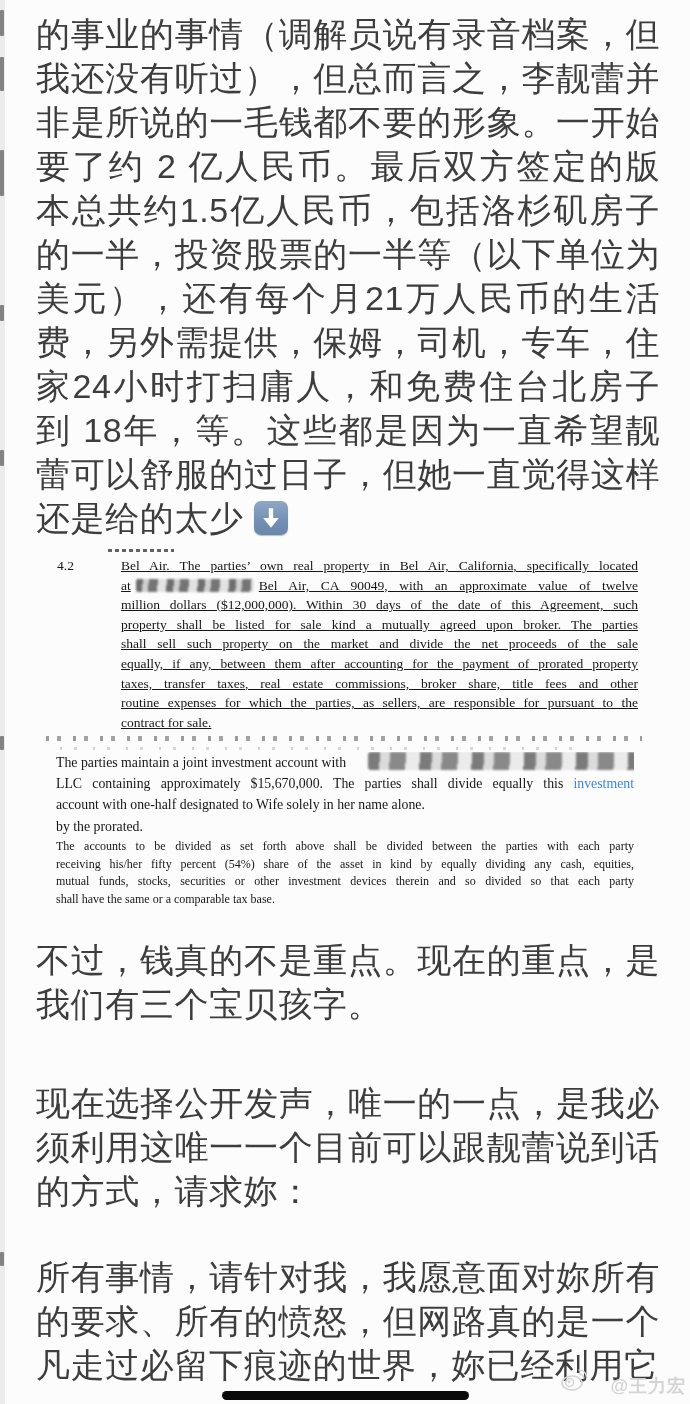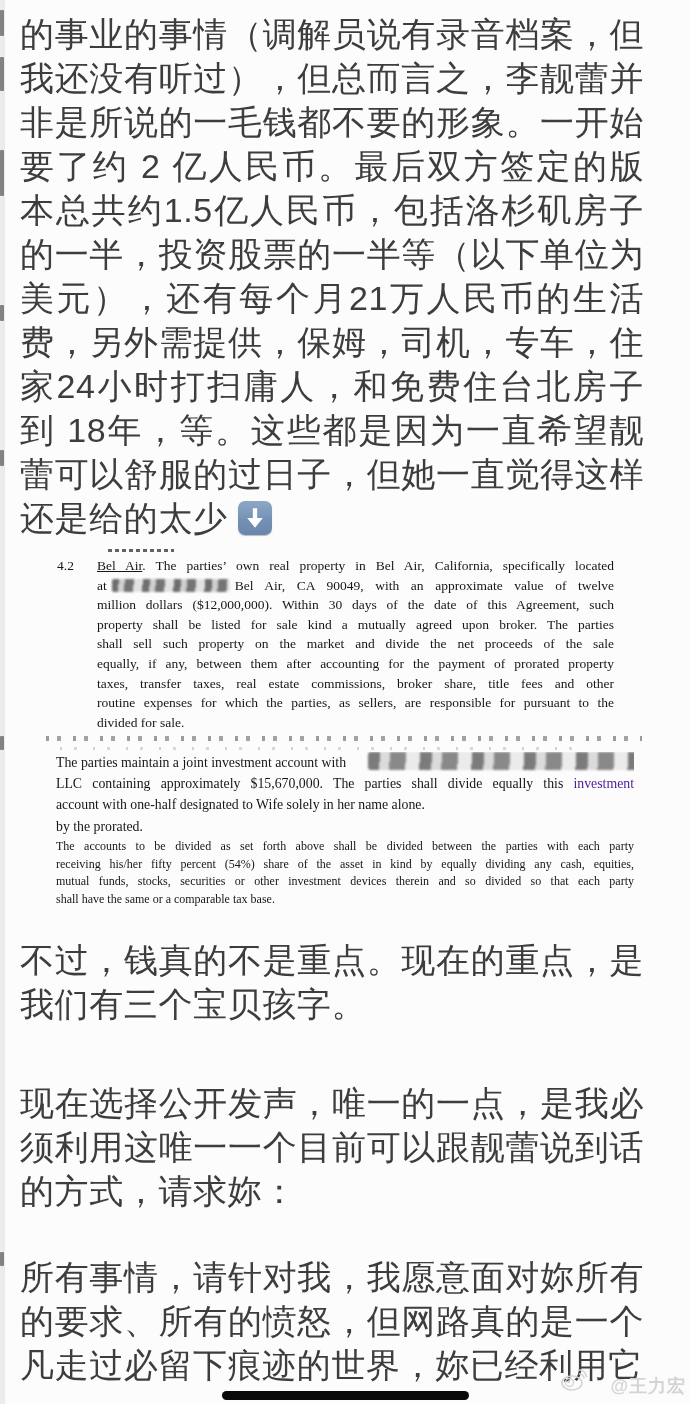--- a/index.html
+++ b/index.html
@@ -7,21 +7,21 @@
     position:relative;width:690px;height:1404px;margin:0 auto;
     background:#fcfcfc;overflow:hidden;
     font-family:"Liberation Sans","DejaVu Sans",sans-serif;
   }
   
   .edge-strip{position:absolute;left:0;top:0;width:5px;height:100%;background:#ececec;}
   .edge-mark{position:absolute;left:0;width:4px;background:#4a4a4a;opacity:.65;border-radius:1px;}
 
   
   .cjk{
-    position:absolute;left:20px;width:624px;
+    position:absolute;left:36px;width:624px;
     font-size:34px;line-height:44px;letter-spacing:.6px;
     color:#3d3d3d;text-align:justify;word-break:break-all;
   }
   .para1{top:12px;}
   .para2{top:938px;}
   .para3{top:1081px;}
   .para4{top:1255px;}
 
   
   .emoji-down{
@@ -31,42 +31,42 @@
   }
   .emoji-down svg{display:block;margin:4px auto 0;}
 
   
   .doc{position:absolute;color:#161616;font-family:"Liberation Serif","DejaVu Serif",serif;}
   .docline{white-space:nowrap;overflow:hidden;text-align:justify;text-align-last:justify;}
   .docline.short{text-align-last:left;}
   .u{text-decoration:underline;}
   .doc1{top:556px;left:57px;width:570px;font-size:13.5px;line-height:19.6px;}
   .doc1 .secnum{position:absolute;left:0;top:0;}
-  .doc1 .docbody{margin-left:40px;width:517px;overflow:hidden;}
+  .doc1 .docbody{margin-left:64px;width:517px;overflow:hidden;text-decoration:underline;}
   .doc2{left:56px;width:578px;}
   .doc2a{top:752px;font-size:13.8px;line-height:21.2px;position:absolute;}
   .doc2b{top:838px;font-size:12px;line-height:17.6px;position:absolute;}
   .doc2a,.doc2b{width:578px;}
 
   
   .scribble{
     display:inline-block;height:13px;width:118px;margin:0 5px;vertical-align:-2px;
     border-radius:2px;filter:blur(1.1px);opacity:.8;
     background-image:repeating-linear-gradient(96deg,
       rgba(55,55,55,.9) 0 7px, rgba(130,130,130,.45) 7px 13px,
       rgba(40,40,40,.8) 13px 22px, rgba(160,160,160,.35) 22px 31px);
   }
   .scribble2{
     position:absolute;left:312px;top:0;width:352px;height:18px;margin:0;
     filter:blur(1.3px);opacity:.75;border-radius:3px;
     background-image:repeating-linear-gradient(93deg,
       rgba(50,50,50,.85) 0 12px, rgba(140,140,140,.4) 12px 22px,
       rgba(60,60,60,.8) 22px 38px, rgba(175,175,175,.3) 38px 52px);
   }
-  .faded-word{color:#4c1d95;filter:blur(.4px);}
+  .faded-word{color:#3b82f6;filter:blur(.4px);}
 
   
   .dash-sliver{
     position:absolute;top:549px;left:108px;width:66px;height:3px;opacity:.8;
     background:repeating-linear-gradient(90deg,#3c3c3c 0 4px,transparent 4px 7px);
   }
   .cutline1{
     position:absolute;top:736px;left:46px;width:596px;height:5px;opacity:.55;
     background:repeating-linear-gradient(90deg,#4c4c4c 0 3px,transparent 3px 11px,#5a5a5a 11px 15px,transparent 15px 27px);
   }
@@ -111,21 +111,21 @@
     <div class="secnum">4.2</div>
     <div class="docbody">
       <div class="docline"><span class="u">Bel Air</span><span>. The parties’ own real property in Bel Air, California, specifically located</span></div>
       <div class="docline"><span>at</span><span class="scribble"></span><span>Bel Air, CA 90049, with an approximate value of twelve</span></div>
       <div class="docline">million dollars ($12,000,000).  Within 30 days of the date of this Agreement, such</div>
       <div class="docline">property shall be listed for sale kind a mutually agreed upon broker.  The parties</div>
       <div class="docline">shall sell such property on the market and divide the net proceeds of the sale</div>
       <div class="docline">equally, if any, between them after accounting for the payment of prorated property</div>
       <div class="docline">taxes, transfer taxes, real estate commissions, broker share, title fees and other</div>
       <div class="docline">routine expenses for which the parties, as sellers, are responsible for pursuant to the</div>
-      <div class="docline short">divided for sale.</div>
+      <div class="docline short">contract for sale.</div>
     </div>
   </div>
   <div class="cutline1"></div>
   <div class="cutline2"></div>
 
   <div class="doc doc2 doc2a" style="position:absolute;">
     <div class="docline short" style="position:relative;"><span>The parties maintain a joint investment account with</span><span class="scribble scribble2"></span></div>
     <div class="docline"><span>LLC containing approximately $15,670,000. The parties shall divide equally this</span> <span class="faded-word">investment</span></div>
     <div class="docline short">account with one-half designated to Wife solely in her name alone.</div>
     <div class="docline short">by the prorated.</div>

